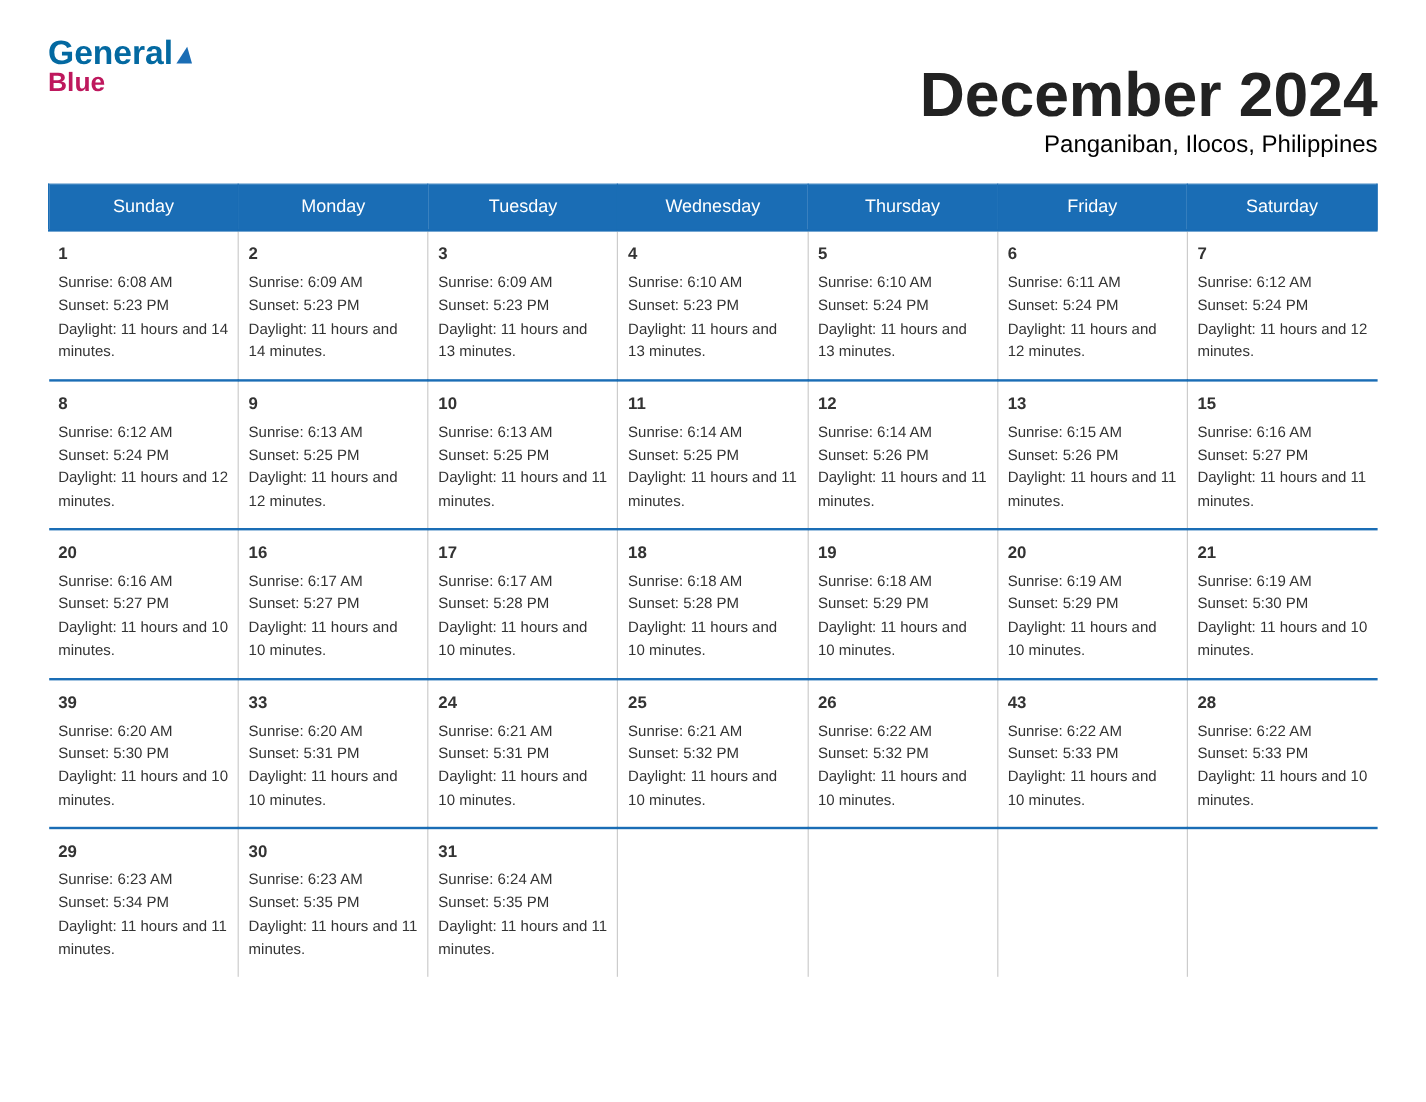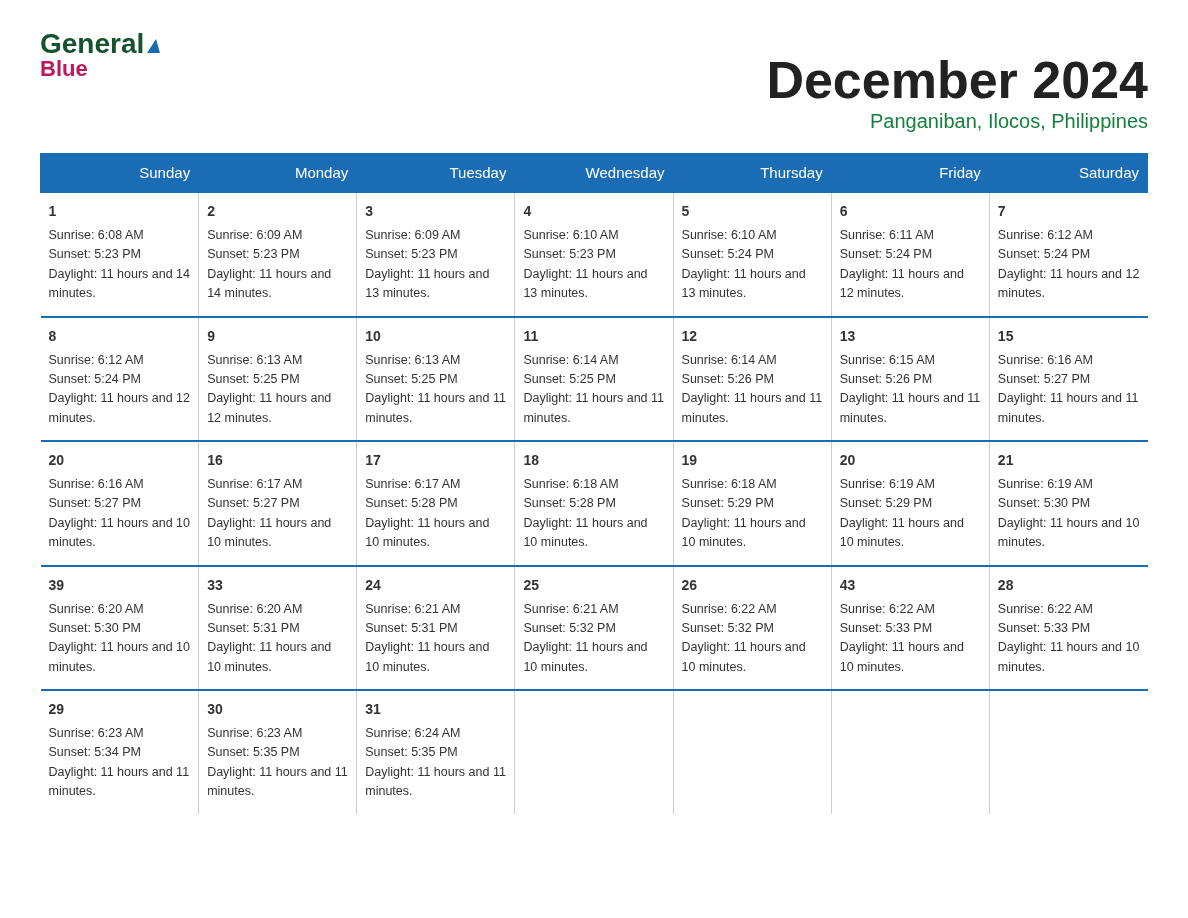--- a/index.html
+++ b/index.html
@@ -16,21 +16,21 @@
       margin-bottom: 20px;
     }
     .logo {
       display: flex;
       flex-direction: column;
       align-items: flex-start;
     }
     .logo-text {
       font-size: 28px;
       font-weight: bold;
-      color: #14532d;
+      color: #0369a1;
       line-height: 1;
     }
     .logo-text span {
       color: #1a6db5;
     }
     .logo-blue {
       color: #be185d;
       font-size: 22px;
       font-weight: bold;
       margin-top: -2px;
@@ -40,37 +40,37 @@
     }
     .month-title {
       font-size: 52px;
       font-weight: bold;
       color: #222;
       line-height: 1;
       margin-top: 24px;
     }
     .location {
       font-size: 20px;
-      color: #15803d;
+      color: #000000;
       margin-top: 4px;
     }
     table {
       width: 100%;
       border-collapse: collapse;
       table-layout: fixed;
     }
     thead tr {
       background: #1a6db5;
       color: #fff;
     }
     thead th {
       padding: 10px 8px;
       font-size: 15px;
       font-weight: normal;
-      text-align: right;
+      text-align: center;
       border: 1px solid #1a6db5;
     }
     tbody tr {
       border-top: 2px solid #1a6db5;
     }
     tbody td {
       vertical-align: top;
       padding: 8px 8px 12px 8px;
       font-size: 12.5px;
       line-height: 1.5;

